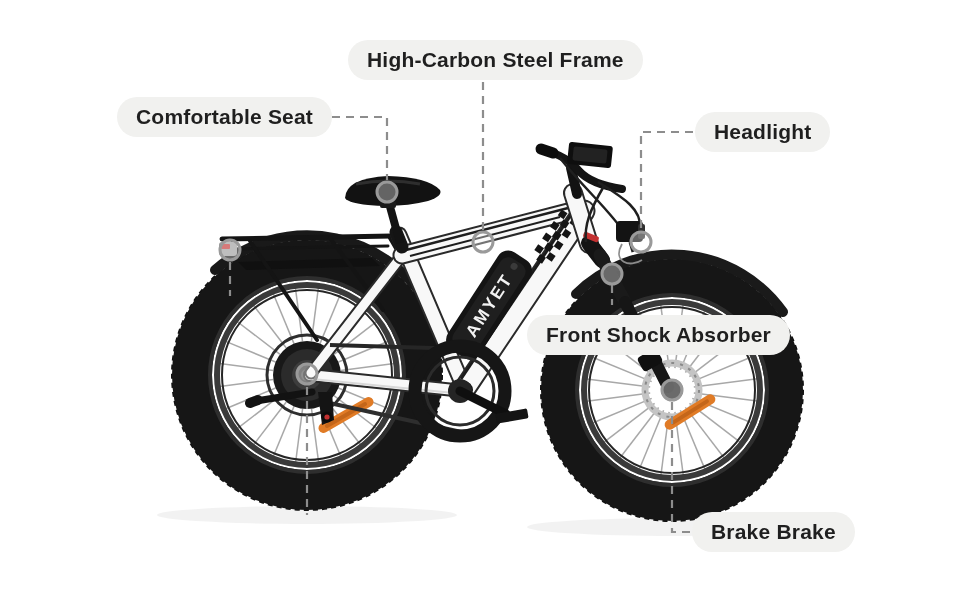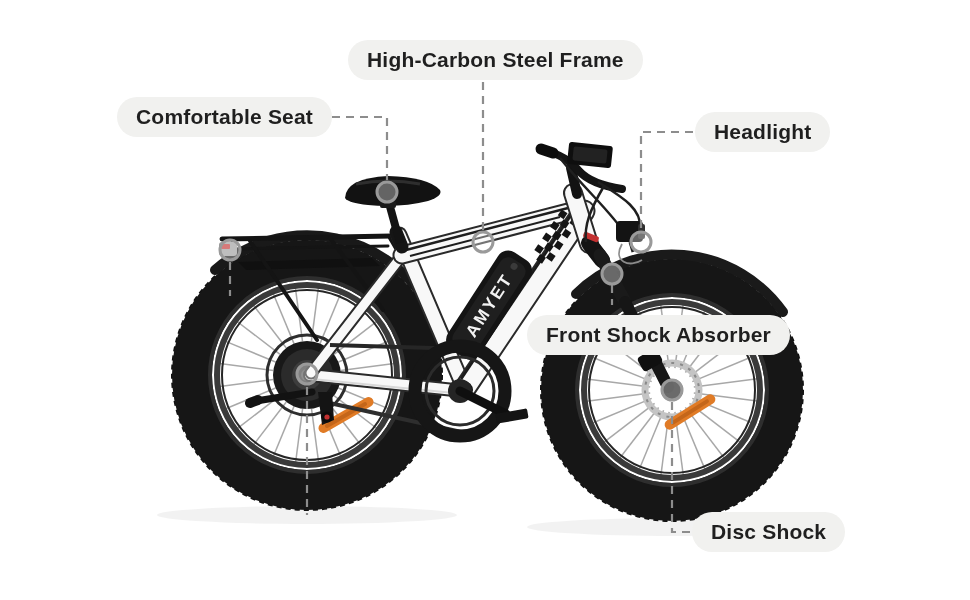--- a/index.html
+++ b/index.html
@@ -254,15 +254,15 @@
     <circle class="marker" cx="612" cy="274" r="10"></circle>
     <circle class="marker" cx="307" cy="374" r="10"></circle>
     <circle class="marker" cx="672" cy="390" r="10"></circle>
   </g>
 </svg>
 
 <div class="callout" style="left:117px;top:97px;">Comfortable Seat</div>
 <div class="callout" style="left:348px;top:40px;">High-Carbon Steel Frame</div>
 <div class="callout" style="left:695px;top:112px;">Headlight</div>
 <div class="callout" style="left:527px;top:307px;margin-top:8px;">Front Shock Absorber</div>
-<div class="callout" style="left:692px;top:512px;">Disc Shock</div>
+<div class="callout" style="left:692px;top:512px;">Brake Brake</div>
 
 </div>
 
 </body></html>

